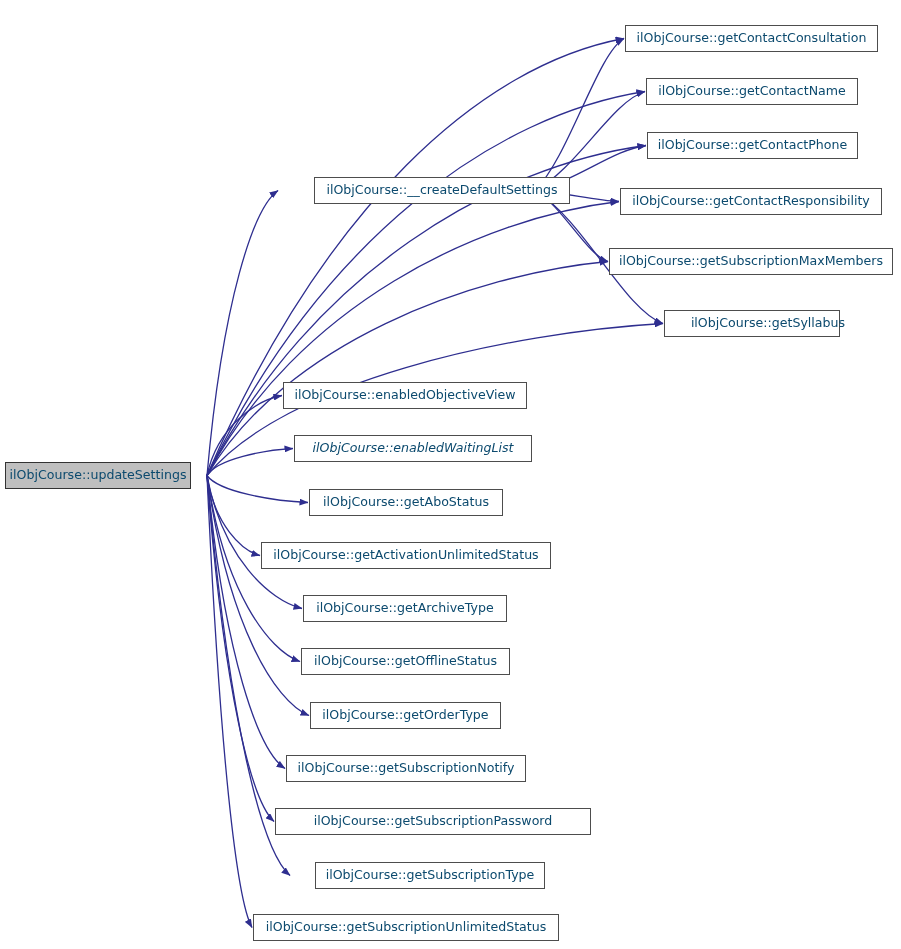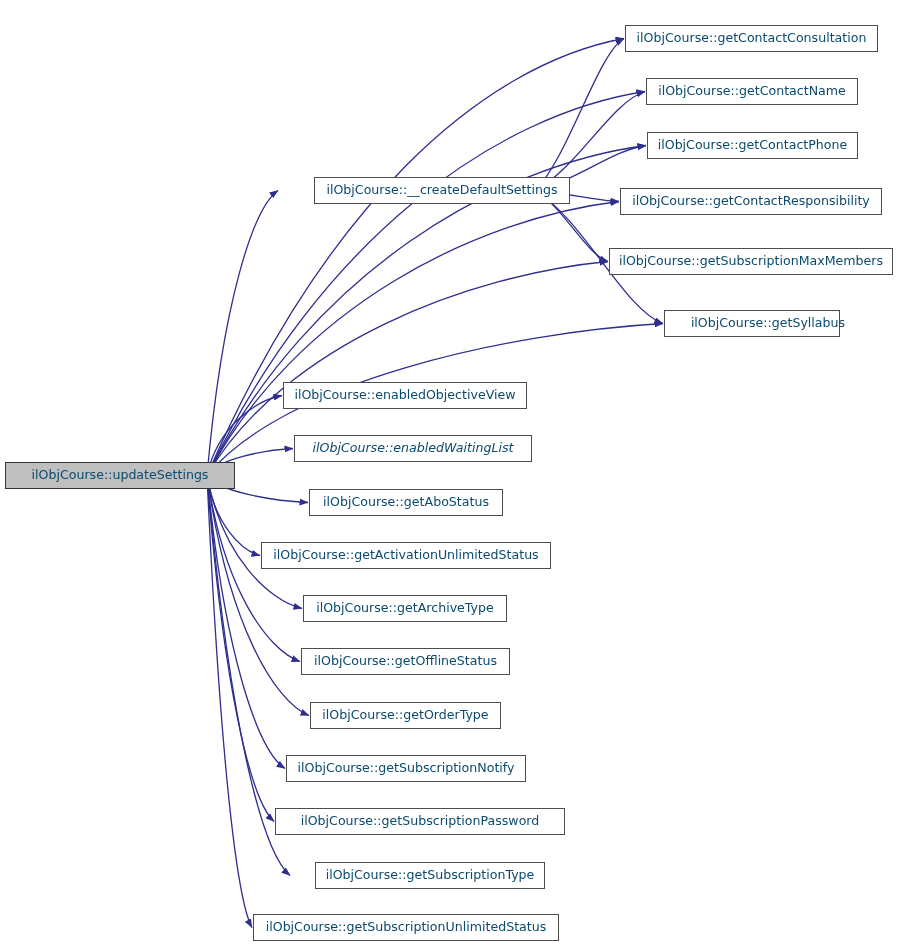--- a/index.html
+++ b/index.html
@@ -80,21 +80,21 @@
         <path d="M 207 475.5 C 219.94071428571428 755.74, 236.7 900.38, 252 927.5" marker-end="url(#arrowhead)"></path>
         <path d="M 535 190.5 C 568.82 157.06, 597.3 53.7, 624 38.5" marker-end="url(#arrowhead)"></path>
         <path d="M 535 190.5 C 576.8 168.72, 612 101.4, 645 91.5" marker-end="url(#arrowhead)"></path>
         <path d="M 535 190.5 C 577.18 180.6, 612.7 150, 646 145.5" marker-end="url(#arrowhead)"></path>
         <path d="M 535 190.5 C 566.92 192.92, 593.8 200.4, 619 201.5" marker-end="url(#arrowhead)"></path>
         <path d="M 535 190.5 C 562.74 206.12, 586.1 254.4, 608 261.5" marker-end="url(#arrowhead)"></path>
         <path d="M 535 190.5 C 583.64 219.76, 624.6 310.2, 663 323.5" marker-end="url(#arrowhead)"></path>
       </g>
   </svg>
 
-  <div class="node highlight" id="node-root" style="left: 5px; top: 462px; width: 230px;">
+  <div class="node highlight" id="node-root" style="left: 5px; top: 462px; width: 186px;">
     <span class="node-label">ilObjCourse::updateSettings</span>
   </div>
 
   <div id="node-container">
       <div class="node" style="left: 279px; top: 177px; width: 256px; margin-left: 35px;">
         <span class="node-label">ilObjCourse::__createDefaultSettings</span>
       </div>
       <div class="node" style="left: 625px; top: 25px; width: 253px;">
         <span class="node-label">ilObjCourse::getContactConsultation</span>
       </div>
@@ -130,21 +130,21 @@
       </div>
       <div class="node" style="left: 301px; top: 648px; width: 209px;">
         <span class="node-label">ilObjCourse::getOfflineStatus</span>
       </div>
       <div class="node" style="left: 310px; top: 702px; width: 191px;">
         <span class="node-label">ilObjCourse::getOrderType</span>
       </div>
       <div class="node" style="left: 286px; top: 755px; width: 240px;">
         <span class="node-label">ilObjCourse::getSubscriptionNotify</span>
       </div>
-      <div class="node" style="left: 275px; top: 808px; width: 290px;">
+      <div class="node" style="left: 275px; top: 808px; width: 316px;">
         <span class="node-label">ilObjCourse::getSubscriptionPassword</span>
       </div>
       <div class="node" style="left: 291px; top: 862px; width: 230px; margin-left: 24px;">
         <span class="node-label">ilObjCourse::getSubscriptionType</span>
       </div>
       <div class="node" style="left: 253px; top: 914px; width: 306px;">
         <span class="node-label">ilObjCourse::getSubscriptionUnlimitedStatus</span>
       </div>
     </div>
 </div>

